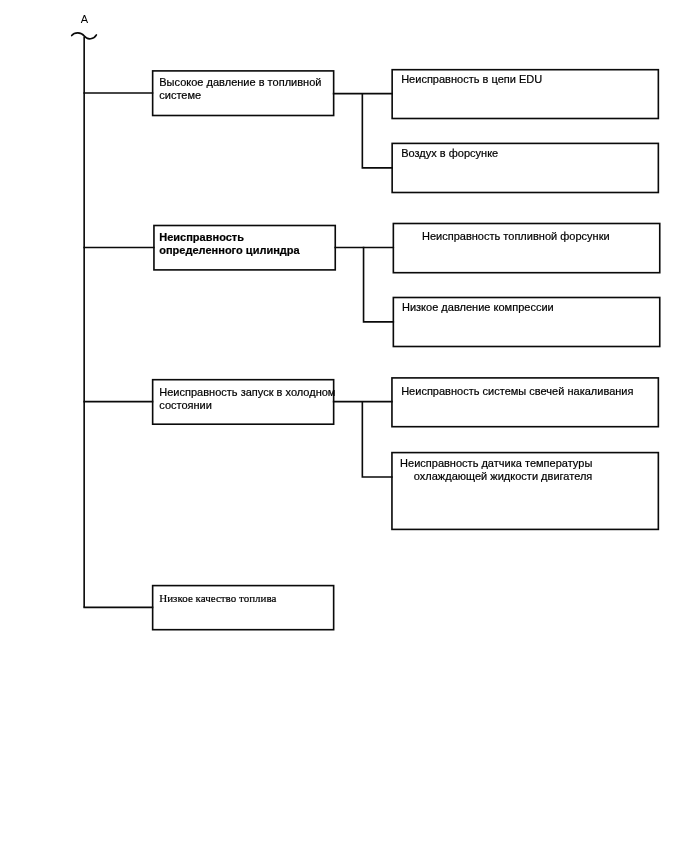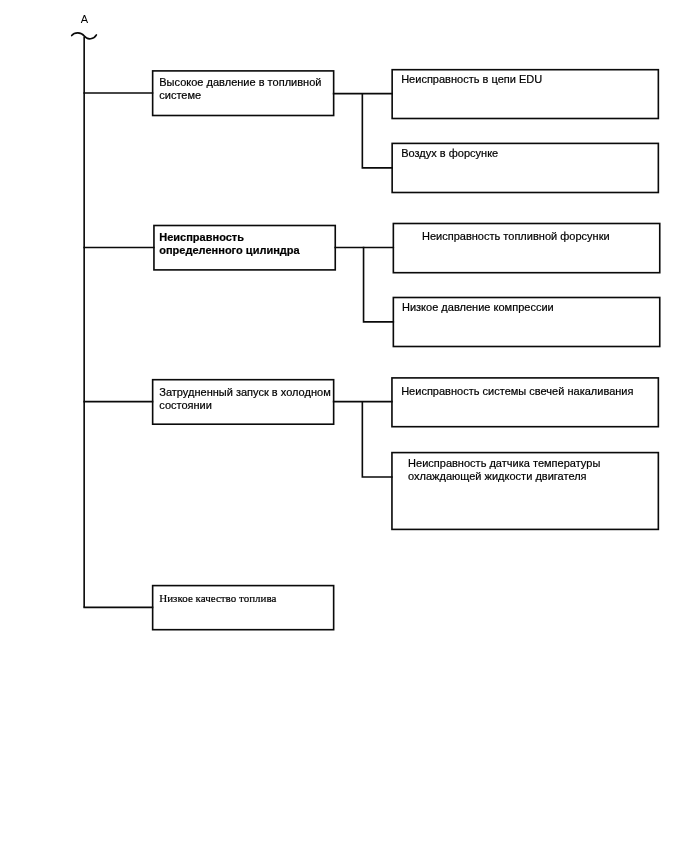--- a/index.html
+++ b/index.html
@@ -72,30 +72,30 @@
 
   <div class="node" style="left:392.45px;top:222.55px;width:267.9px;height:50.7px;">
     <div class="txt" style="left:9.5px;top:7.0px;margin-left:20px;">Неисправность топливной форсунки</div>
   </div>
 
   <div class="node" style="left:392.45px;top:296.55px;width:267.9px;height:50.5px;">
     <div class="txt" style="left:9.5px;top:4.9px;">Низкое давление компрессии</div>
   </div>
 
   <div class="node" style="left:151.75px;top:378.75px;width:182.5px;height:46px;">
-    <div class="txt" style="left:7.5px;top:7.4px;">Затрудненный запуск в холодном
+    <div class="txt" style="left:7.5px;top:7.4px;">Неисправность запуск в холодном
 состоянии</div>
   </div>
 
   <div class="node" style="left:391.05px;top:376.95px;width:267.9px;height:50.3px;">
     <div class="txt" style="left:10.1px;top:8.2px;">Неисправность системы свечей накаливания</div>
   </div>
 
   <div class="node" style="left:391.05px;top:451.65px;width:267.9px;height:78.3px;">
-    <div class="txt" style="left:17px;top:5.2px;">Неисправность датчика температуры
+    <div class="txt" style="left:9px;top:5.2px;text-align:right;">Неисправность датчика температуры
 охлаждающей жидкости двигателя</div>
   </div>
 
   <div class="node" style="left:151.75px;top:584.65px;width:182.5px;height:45.6px;">
     <div class="txt" style="left:7.5px;top:7.4px;font-family:Liberation Serif, serif;">Низкое качество топлива</div>
   </div>
 
 </div>
 
 </body></html>

